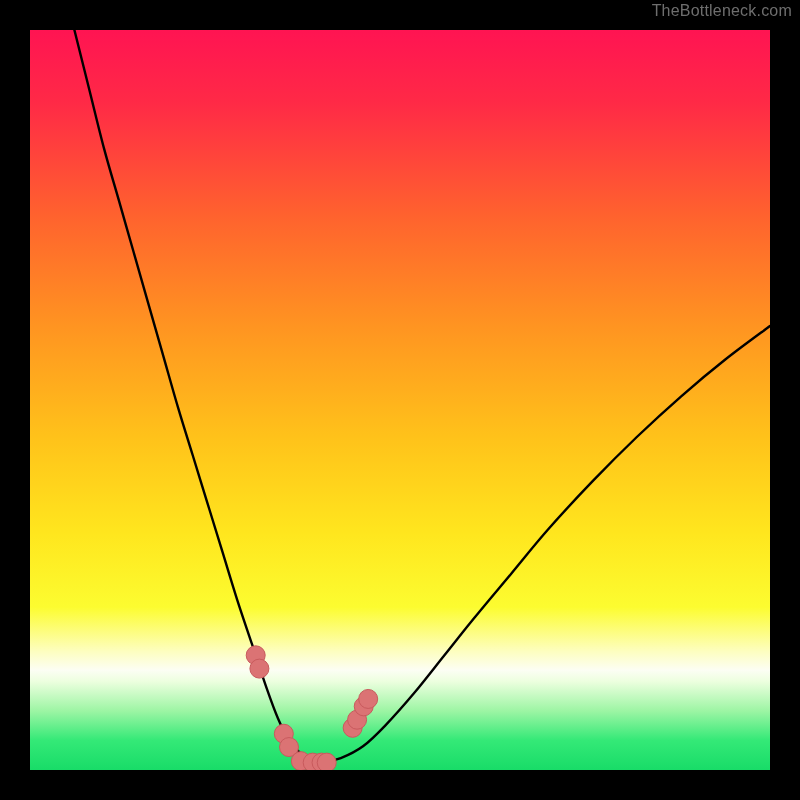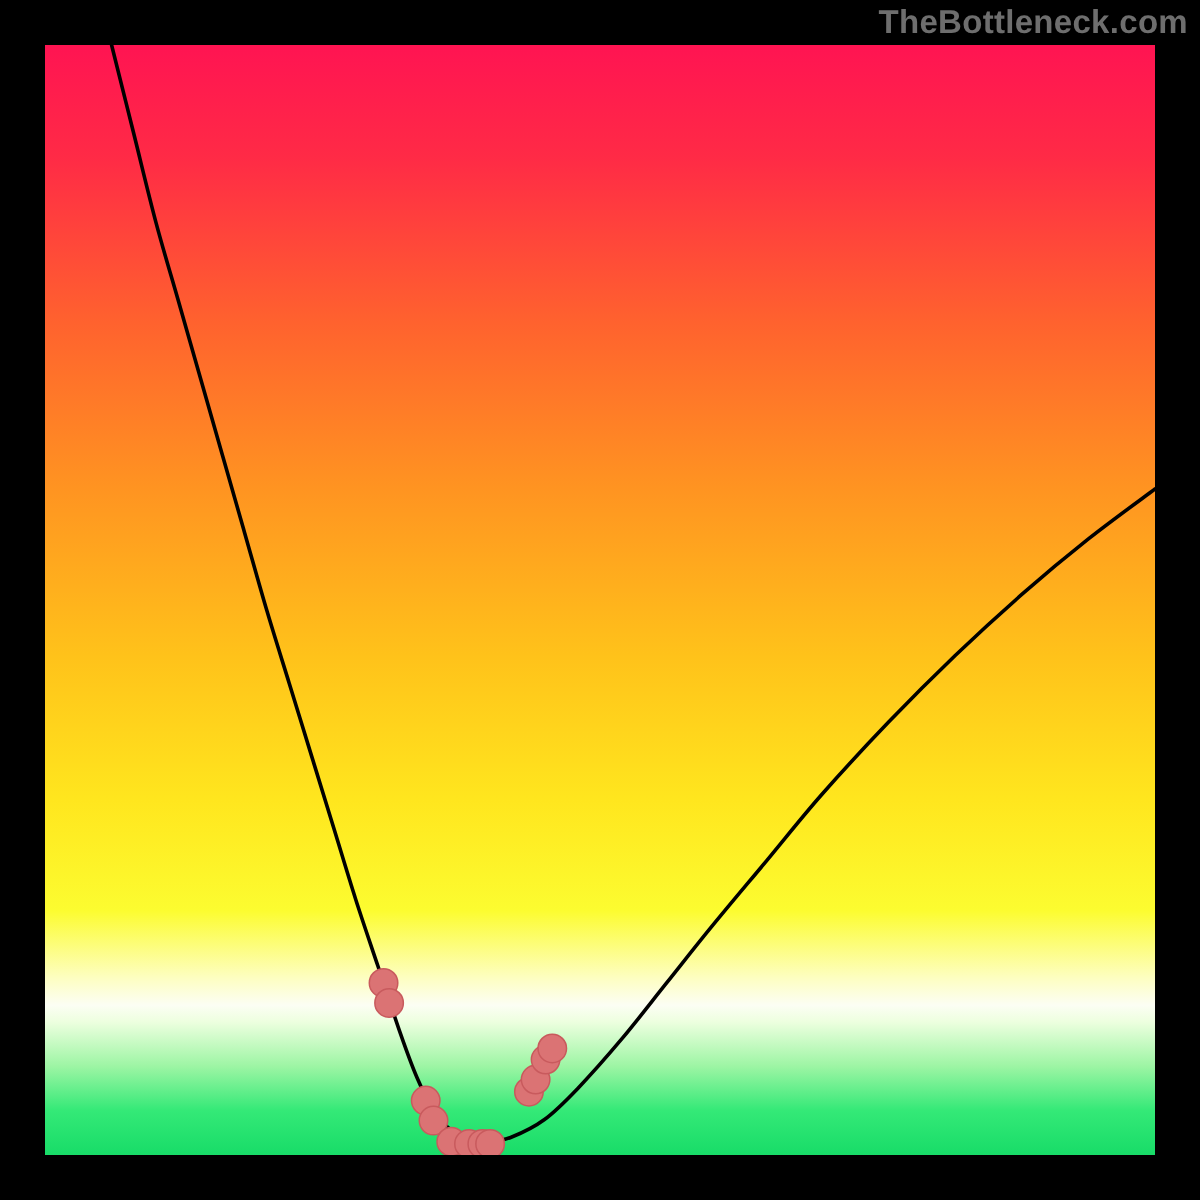--- a/index.html
+++ b/index.html
@@ -23,22 +23,22 @@
     top: 30px;
     width: 740px;
     height: 740px;
     overflow: hidden;
   }
   .watermark {
     position: absolute;
     top: 2px;
     right: 8px;
     color: #6e6e6e;
-    font-size: 22px;
-    font-weight: 700;
+    font-size: 16px;
+    font-weight: 400;
     letter-spacing: 0.2px;
     z-index: 20;
   }
   svg {
     display: block;
   }
 </style>
 </head>
 <body>
 

